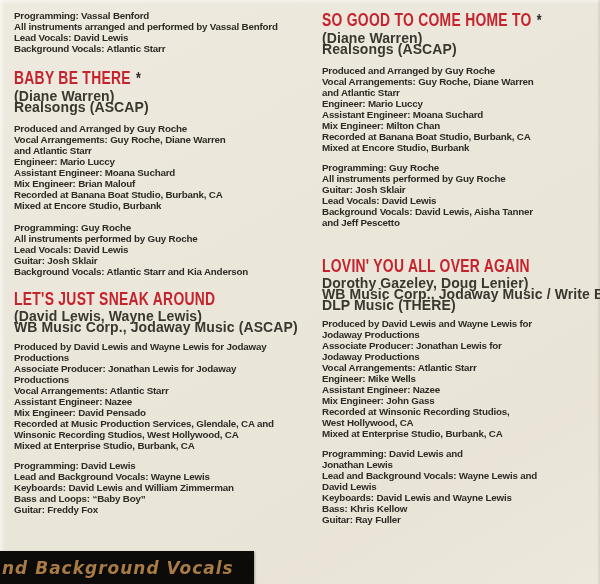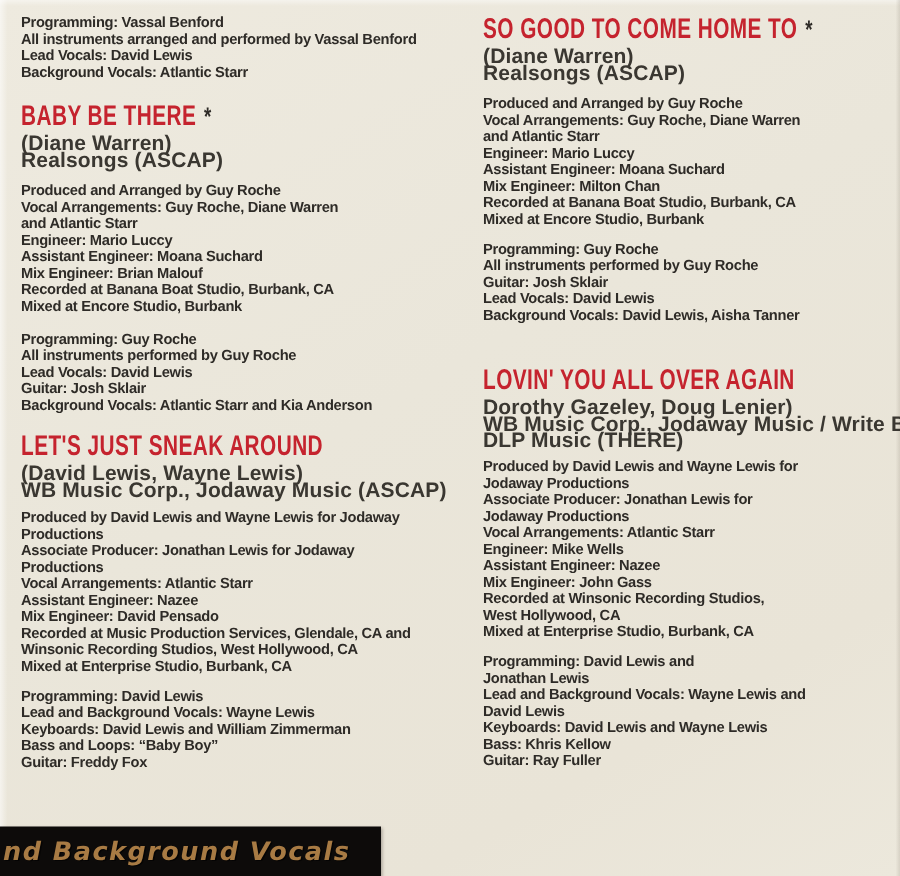--- a/index.html
+++ b/index.html
@@ -163,20 +163,21 @@
         <div class="credit-line">Mix Engineer: Milton Chan</div>
         <div class="credit-line">Recorded at Banana Boat Studio, Burbank, CA</div>
         <div class="credit-line">Mixed at Encore Studio, Burbank</div>
       </div>
       <div class="credit-block">
         <div class="credit-line">Programming: Guy Roche</div>
         <div class="credit-line">All instruments performed by Guy Roche</div>
         <div class="credit-line">Guitar: Josh Sklair</div>
         <div class="credit-line">Lead Vocals: David Lewis</div>
         <div class="credit-line">Background Vocals: David Lewis, Aisha Tanner</div>
+        <div class="credit-line">and Jeff Pescetto</div>
       </div>
       <div class="song-block">
         <div class="song-title-row"><span class="song-title-text">LOVIN' YOU ALL OVER AGAIN</span></div>
         <div class="sub-line">Dorothy Gazeley, Doug Lenier)</div>
         <div class="sub-line">WB Music Corp., Jodaway Music / Write By The Sea Songs /</div>
         <div class="sub-line">DLP Music (THERE)</div>
       </div>
       <div class="credit-block">
         <div class="credit-line">Produced by David Lewis and Wayne Lewis for</div>
         <div class="credit-line">Jodaway Productions</div>

